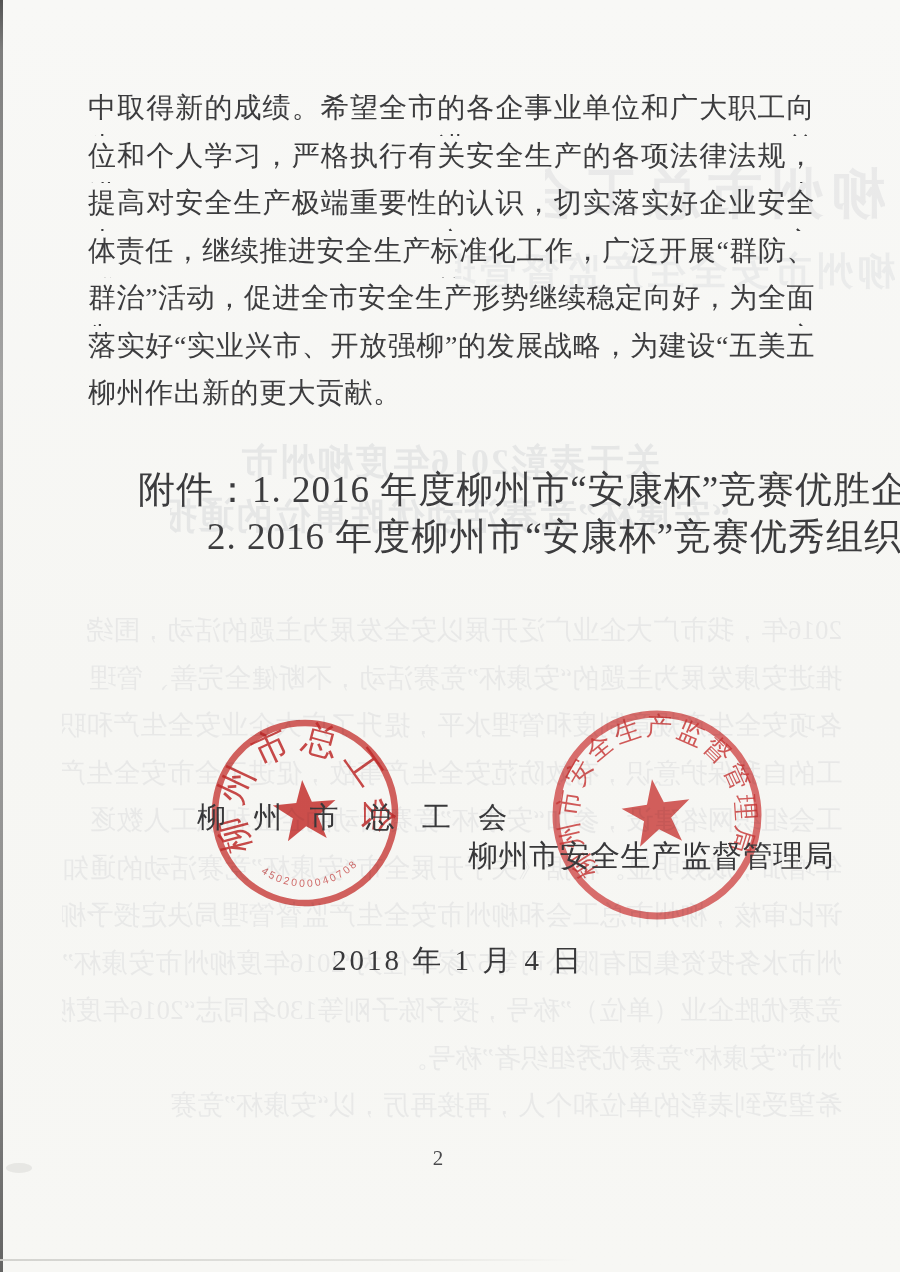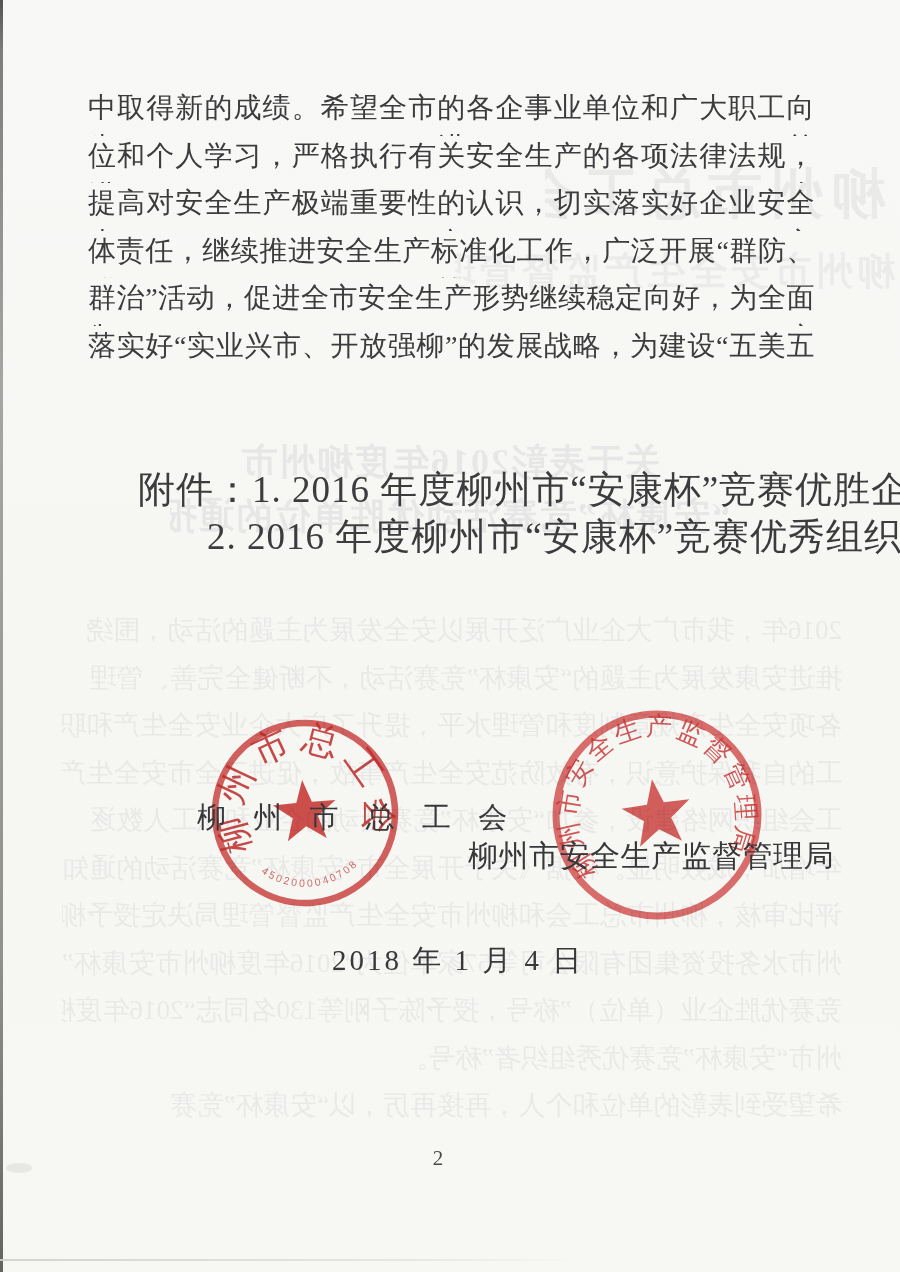--- a/index.html
+++ b/index.html
@@ -72,20 +72,21 @@
   <div class="bleed bleed-b" style="top:1040px">州市“安康杯”竞赛优秀组织者”称号。</div>
   <div class="bleed bleed-b" style="top:1087px">希望受到表彰的单位和个人，再接再厉，以“安康杯”竞赛</div>
 
   <div class="bodytext">
     <div class="bline fill">中取得新的成绩。希望全市的各企事业单位和广大职工向先进单</div>
     <div class="bline fill">位和个人学习，严格执行有关安全生产的各项法律法规，进一步</div>
     <div class="bline fill">提高对安全生产极端重要性的认识，切实落实好企业安全生产主</div>
     <div class="bline fill">体责任，继续推进安全生产标准化工作，广泛开展“群防、群控、</div>
     <div class="bline fill">群治”活动，促进全市安全生产形势继续稳定向好，为全面彻底</div>
     <div class="bline fill">落实好“实业兴市、开放强柳”的发展战略，为建设“五美五好”</div>
+    <div class="bline">柳州作出新的更大贡献。</div>
   </div>
 
   <div class="attach" style="left:138px;top:465px">附件：1. 2016 年度柳州市“安康杯”竞赛优胜企业名单</div>
   <div class="attach" style="left:207px;top:512px">2. 2016 年度柳州市“安康杯”竞赛优秀组织者名单</div>
 
   <svg class="seal" style="left:190px;top:698px" width="230" height="230" viewBox="0 0 230 230">
     <g transform="translate(115,115) rotate(-5)">
       <circle r="90" fill="none" stroke="rgba(206,60,58,0.80)" stroke-width="6.5"></circle>
       <path id="sealL-arc" d="M -53.7,31 A 62,62 0 1 1 53.7,31" fill="none"></path>
       <path id="sealL-ser" d="M -64,37 A 74,74 0 0 0 64,37" fill="none"></path>

